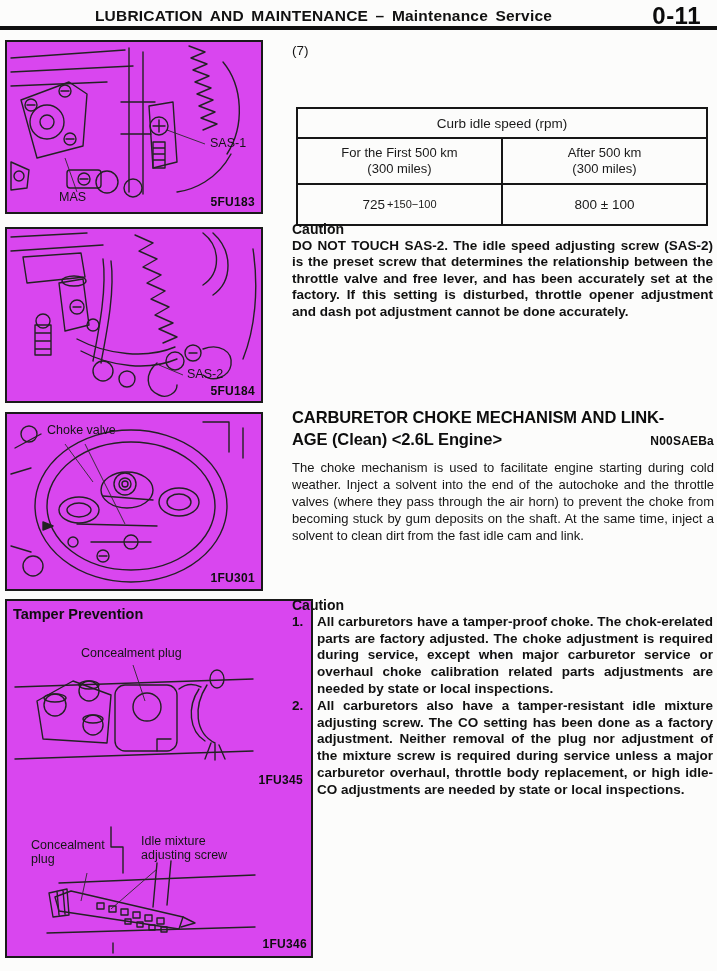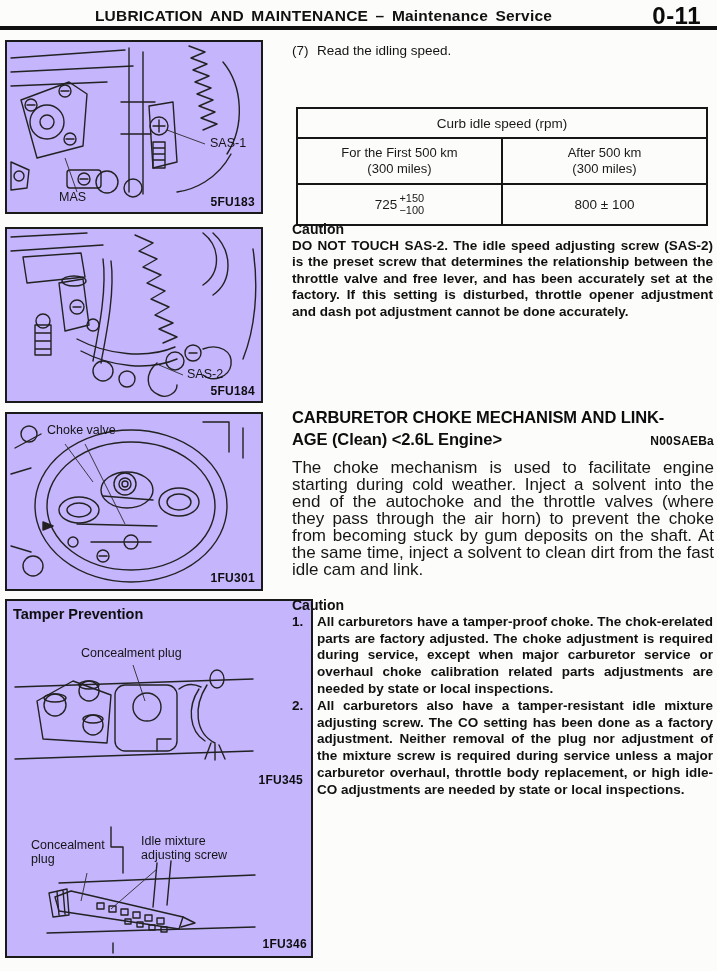--- a/index.html
+++ b/index.html
@@ -11,21 +11,21 @@
   .abs{position:absolute;}
   
   .page-header-title{
     left:0;right:70px;top:7px;text-align:center;font-weight:bold;
     font-size:15.5px;letter-spacing:.2px;word-spacing:3px;color:#111;
   }
   .page-number{right:16px;top:2px;font-weight:bold;font-size:24px;color:#0c0c0c;letter-spacing:.5px;}
   .header-rule{left:0;right:0;top:26px;height:4px;background:#101010;}
   
   .figure-box{
-    border:2px solid #1a1a1a;background:#c4b5fd;box-sizing:border-box;
+    border:2px solid #1a1a1a;background:#d946ef;box-sizing:border-box;
   }
   .fig-code{
     position:absolute;font-weight:bold;font-size:12px;color:#0e0e0e;letter-spacing:.3px;
   }
   .fig-label{
     position:absolute;font-size:12.5px;color:#151515;line-height:13.5px;
   }
   .fig-title{
     position:absolute;left:6px;top:5px;font-weight:bold;font-size:14.5px;color:#0e0e0e;
   }
@@ -37,34 +37,34 @@
   .step-body{flex:1;text-align:justify;}
   .idle-table{
     left:296px;top:107px;width:412px;border:2px solid #161616;border-collapse:collapse;
     font-size:13px;color:#1a1a1a;box-sizing:border-box;
   }
   .idle-table td{border:2px solid #161616;text-align:center;padding:2px 16px;}
   .idle-table .t-title{height:24px;font-size:13.5px;}
   .idle-table .t-head{height:40px;line-height:16px;}
   .idle-table .t-val{height:35px;font-size:13.5px;border-radius:17px;}
   .tol-wrap{display:inline-flex;align-items:center;}
-  .tol-stack{display:inline-flex;flex-direction:column;font-size:11px;line-height:11.5px;text-align:left;margin-left:2px;}
+  .tol-stack{display:inline-flex;font-size:11px;line-height:11.5px;text-align:left;margin-left:2px;}
   .caution{width:421px;font-size:13.5px;line-height:16.6px;font-weight:bold;color:#111;}
   .caution-heading{font-size:14px;}
   .caution-body{text-align:justify;}
   .caution1{left:292px;top:221px;}
   .caution2{left:292px;top:597px;line-height:16.8px;}
   .caution-item{display:flex;margin:0;}
   .ci-num{width:25px;flex:0 0 25px;}
   .ci-text{flex:1;text-align:justify;}
   .section{left:292px;top:406px;width:422px;}
   .section-title{font-weight:bold;font-size:16.5px;line-height:22px;color:#0d0d0d;letter-spacing:-0.1px;}
   .section-title-row{display:flex;align-items:baseline;}
   .section-code{margin-left:auto;font-size:12px;font-weight:bold;letter-spacing:.2px;}
-  .section-body{margin-top:7px;font-size:17px;line-height:17px;text-align:justify;color:#161616;}
+  .section-body{margin-top:7px;font-size:13px;line-height:17px;text-align:justify;color:#161616;}
   
   .sketch{stroke:#222;fill:none;stroke-width:1.4;stroke-linecap:round;stroke-linejoin:round;}
   .sketch-thin{stroke:#2a2a2a;fill:none;stroke-width:0.9;}
 </style>
 </head>
 <body>
 
 <div class="abs page-header-title">LUBRICATION AND MAINTENANCE – Maintenance Service</div>
 <div class="abs page-number">0-11</div>
 <div class="abs header-rule"></div>
@@ -221,21 +221,20 @@
   <span class="fig-code" style="right:8px;top:172px;">1FU345</span>
   <span class="fig-label" style="left:24px;top:238px;width:80px;">Concealment plug</span>
   <span class="fig-label" style="left:134px;top:234px;width:95px;">Idle mixture adjusting screw</span>
   <span class="fig-code" style="right:4px;bottom:5px;">1FU346</span>
 </div>
 
 <div class="abs step">
   <div class="step-row">
     <span class="step-num">(7)</span>
     <div class="step-body">
-      <div>Read the idling speed.</div>
     </div>
   </div>
 </div>
 
 <table class="abs idle-table">
   <tbody>
     <tr>
       <td class="t-title" colspan="2">Curb idle speed (rpm)</td>
     </tr>
     <tr>

